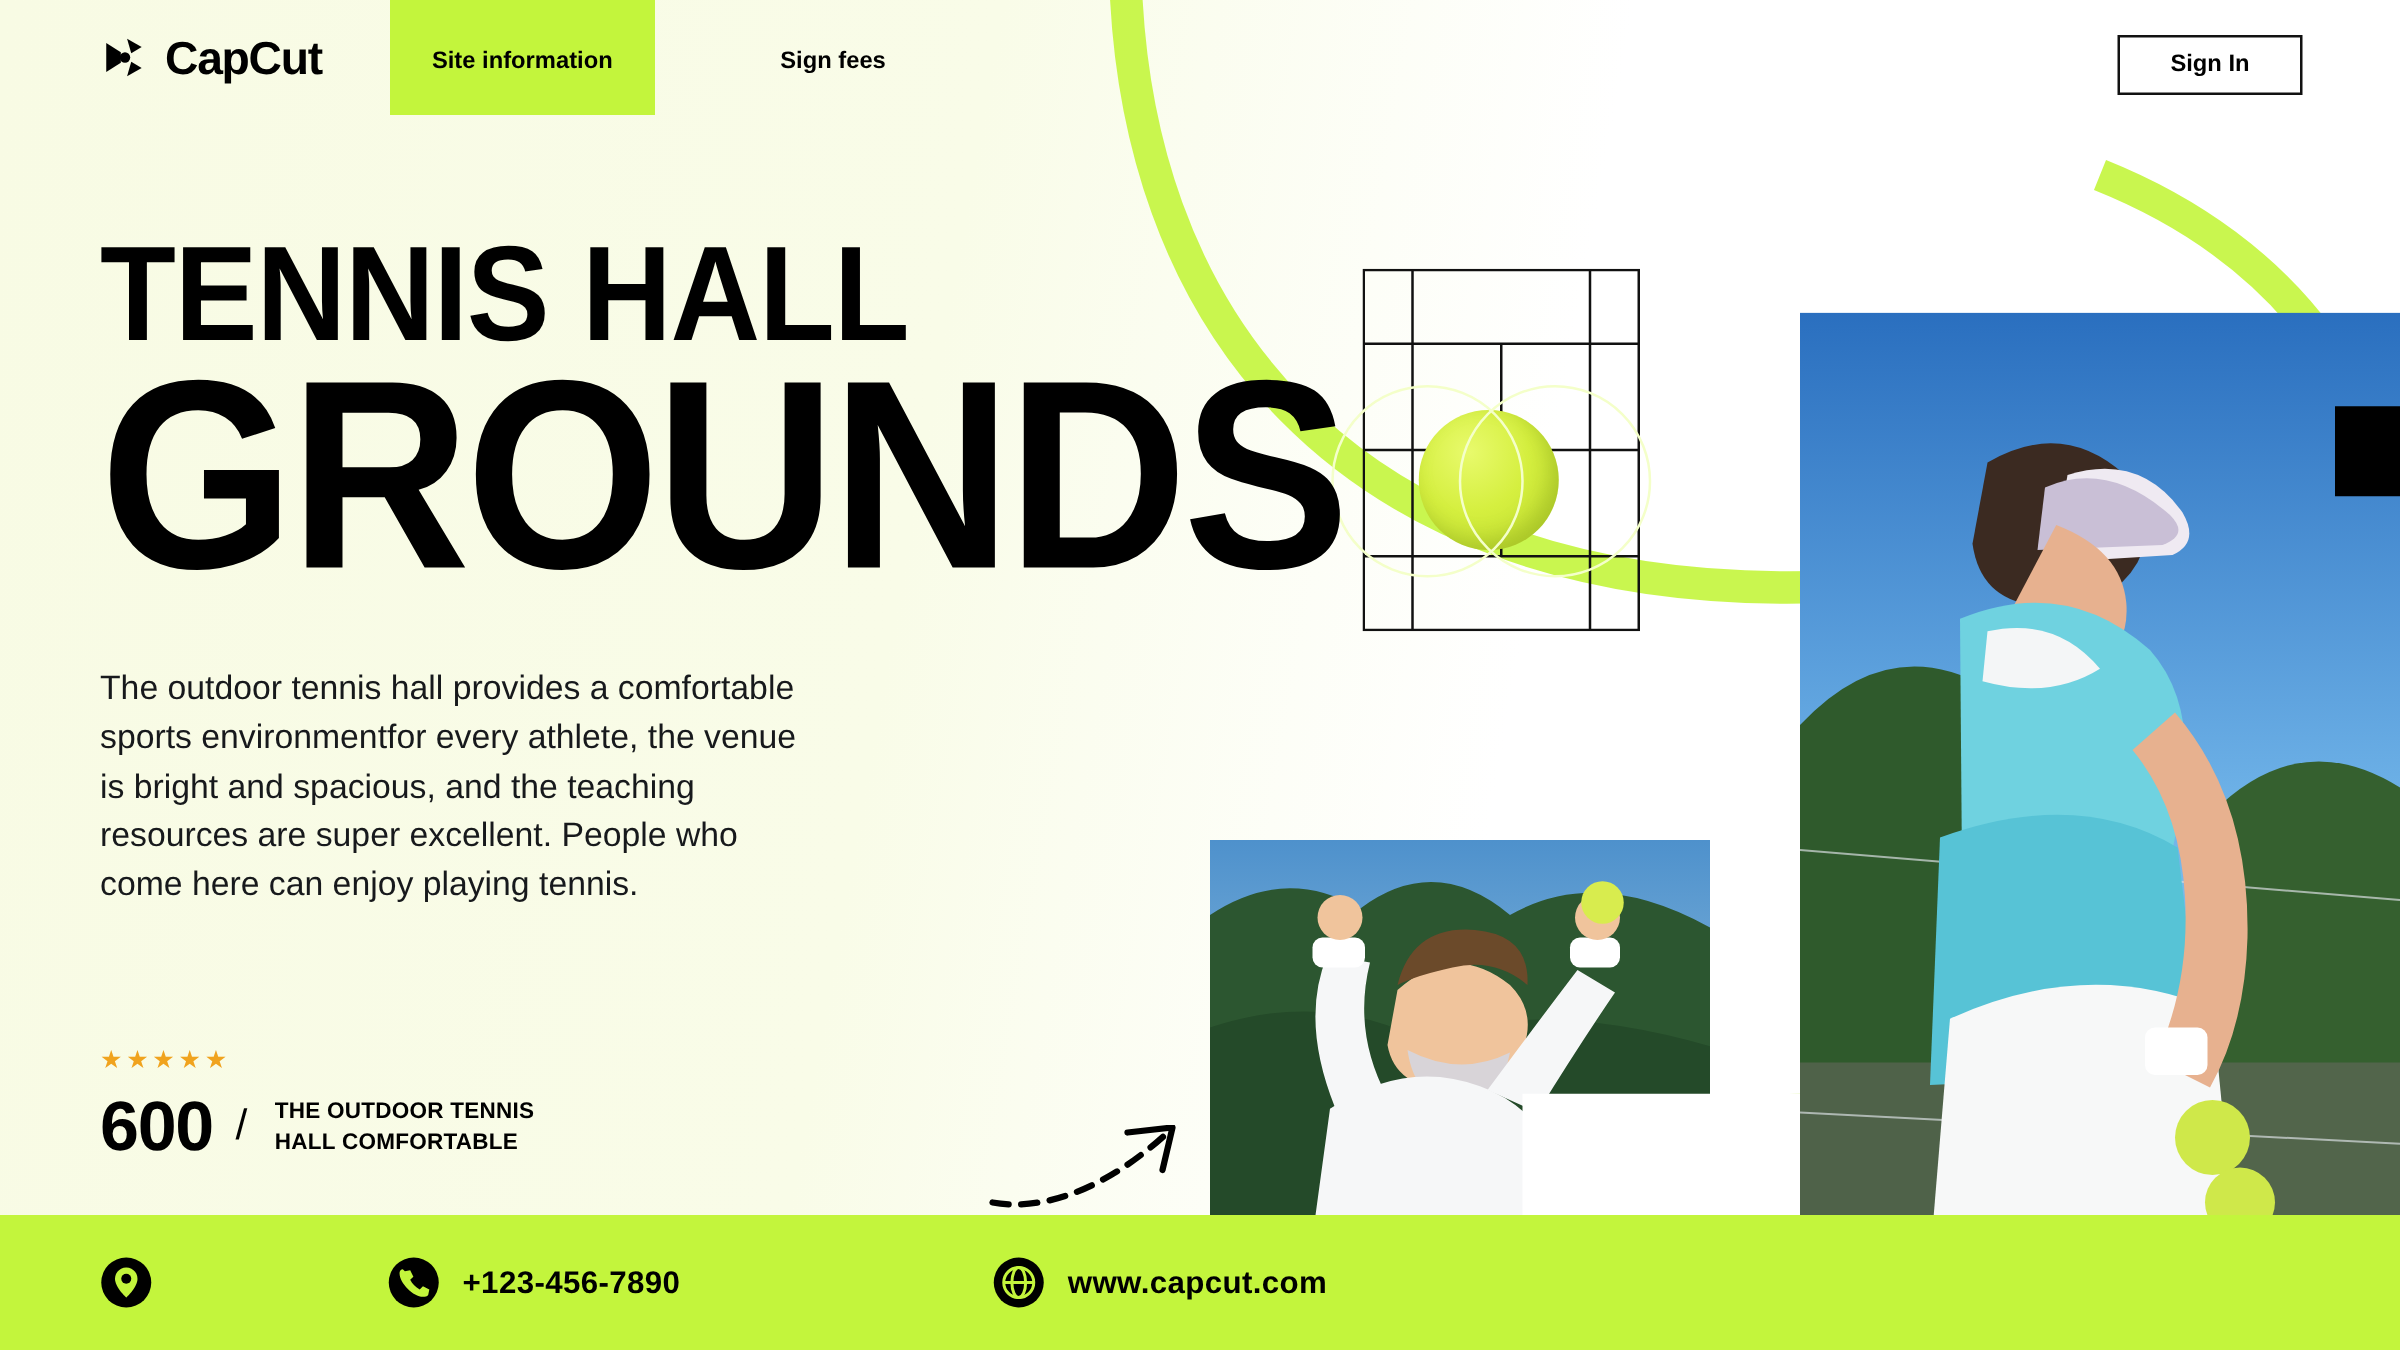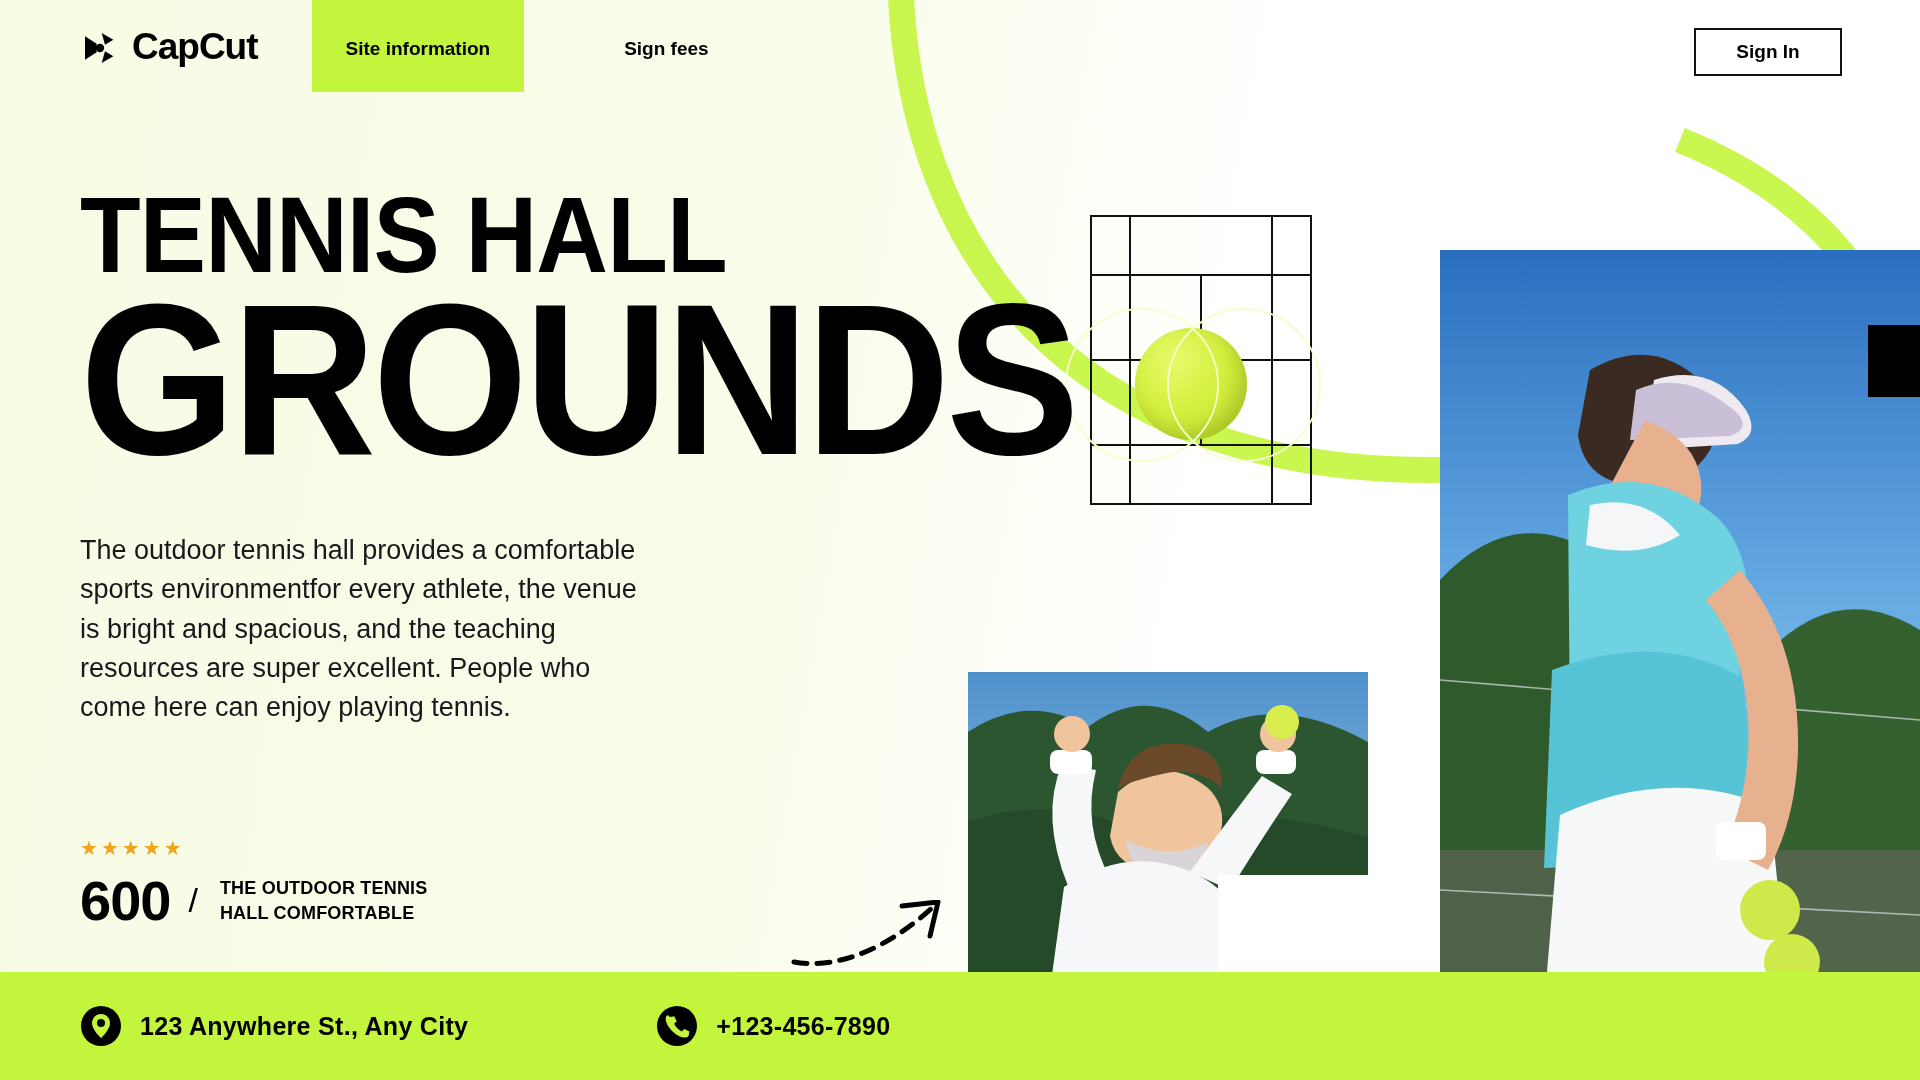--- a/index.html
+++ b/index.html
@@ -19,21 +19,21 @@
   
   .swoosh-svg { position: absolute; top: 0; left: 0; width: 1920px; height: 1080px; pointer-events: none; }
 
   
   .header {
     position: absolute; top: 0; left: 0; width: 1920px; height: 92px;
     display: flex; align-items: flex-start;
     z-index: 30;
   }
   .logo-wrap {
-    display: flex; align-items: flex-end; gap: 12px;
+    display: flex; align-items: flex-start; gap: 12px;
     margin-left: 80px; margin-top: 26px;
   }
   .logo-mark { width: 40px; height: 40px; }
   .logo-text {
     font-size: 37px; font-weight: 700; letter-spacing: -1px; color: #000;
     font-family: "Liberation Sans", sans-serif;
   }
   .nav { display: flex; align-items: flex-start; margin-left: 54px; }
   .nav-item {
     font-size: 19px; font-weight: 700; color: #000;
@@ -267,26 +267,34 @@
   </svg>
 
   <div class="footer">
 
     <div class="fitem fitem-1">
       <svg class="ficon" viewBox="0 0 42 42">
         <circle cx="21" cy="21" r="20" fill="#000"></circle>
         <path d="M21 9 c-5 0-9 4-9 9 0 7 9 15 9 15 s9-8 9-15 c0-5-4-9-9-9 z" fill="#c3f53c"></path>
         <circle cx="21" cy="18" r="4" fill="#000"></circle>
       </svg>
-      <span class="ftext">123 Anywhere St., Any City</span>
     </div>
 
     <div class="fitem fitem-2">
       <svg class="ficon" viewBox="0 0 42 42">
         <circle cx="21" cy="21" r="20" fill="#000"></circle>
         <path d="M14 13 l5 -1 3 6 -3 3 c2 4 5 7 9 9 l3 -3 6 3 -1 5 c-1 2 -3 2 -5 2 C22 37 9 24 9 15 c0 -2 1 -4 3 -4 z" transform="translate(2,1) scale(0.85)" fill="#c3f53c"></path>
       </svg>
       <span class="ftext">+123-456-7890</span>
     </div>
 
+    <div class="fitem fitem-3">
+      <svg class="ficon" viewBox="0 0 42 42">
+        <circle cx="21" cy="21" r="20" fill="#000"></circle>
+        <circle cx="21" cy="21" r="12" fill="none" stroke="#c3f53c" stroke-width="2.4"></circle>
+        <ellipse cx="21" cy="21" rx="5.5" ry="12" fill="none" stroke="#c3f53c" stroke-width="2.4"></ellipse>
+        <line x1="9" y1="21" x2="33" y2="21" stroke="#c3f53c" stroke-width="2.4"></line>
+      </svg>
+      <span class="ftext">www.capcut.com</span>
+    </div>
   </div>
 
 </div>
 
 </body></html>

